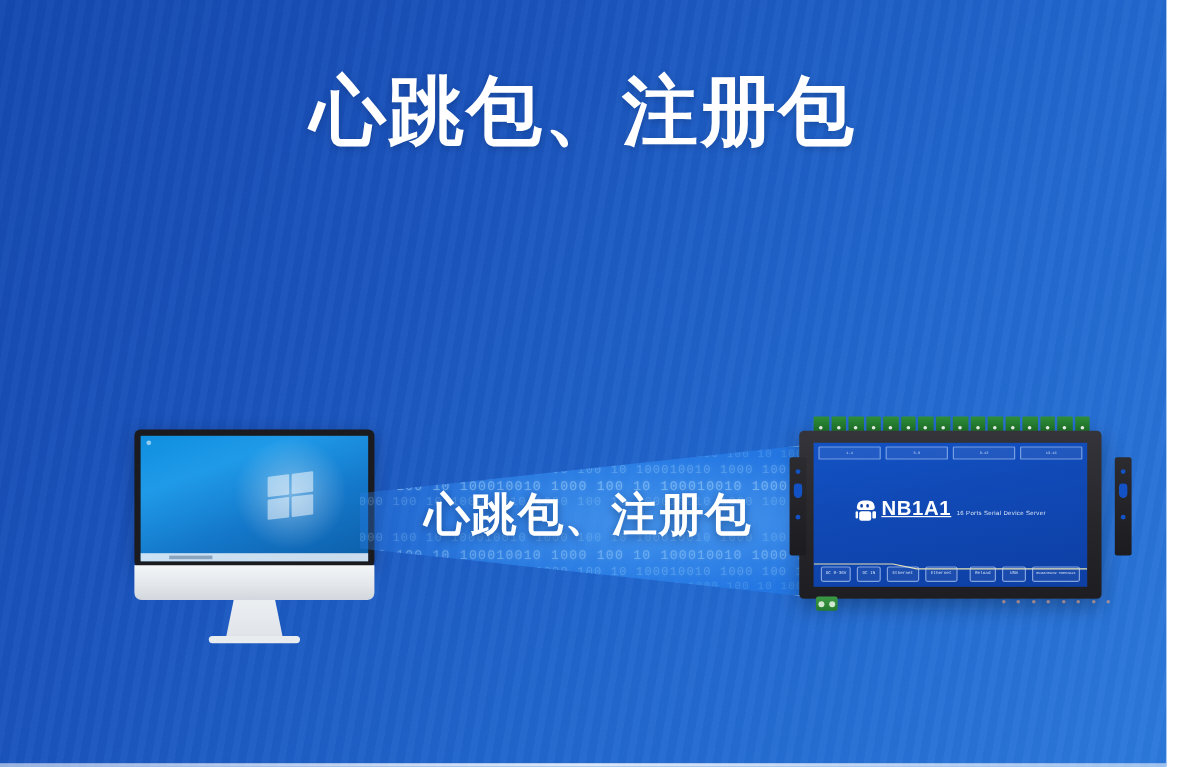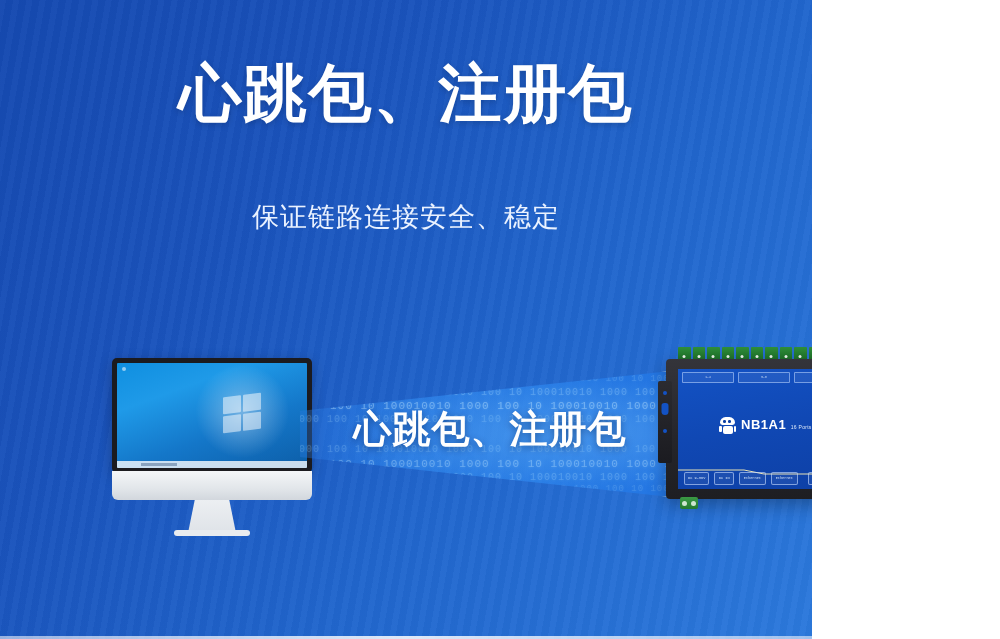--- a/index.html
+++ b/index.html
@@ -1,20 +1,20 @@
 <!DOCTYPE html>
 <html><head>
 <meta charset="utf-8">
 <style>
   html,body{margin:0;padding:0;background:#fff;}
   body{font-family:"Liberation Sans","DejaVu Sans",sans-serif;}
 
   #stage{
     position:relative;
-    width:812px;height:639px;
+    width:972px;height:639px;
     overflow:hidden;
     background:linear-gradient(128deg,#1549b0 0%,#1a53bc 32%,#2166cd 62%,#2c79dc 100%);
   }
 
   
   #sheen{
     position:absolute;inset:0;
     background:repeating-linear-gradient(100deg,
       rgba(255,255,255,.022) 0px,
       rgba(255,255,255,.022) 6px,
@@ -196,21 +196,21 @@
   .robot .eye{position:absolute;top:3px;width:2.5px;height:2.5px;border-radius:50%;background:#0d3fa4;}
   .robot .eye.l{left:4px;} .robot .eye.r{left:9px;}
   .robot .body{
     position:absolute;left:3.5px;top:8.5px;width:10px;height:8px;
     background:#ffffff;border-radius:2px;
   }
   .robot .arm{position:absolute;top:9px;width:2.5px;height:6px;background:#ffffff;border-radius:1px;}
   .robot .arm.l{left:0;} .robot .arm.r{right:0;}
   .brand-txt{display:block;}
   .brand-name{
-    color:#ffffff;font-size:13px;font-weight:bold;letter-spacing:.5px;line-height:1;
+    color:#ffffff;font-size:17px;font-weight:bold;letter-spacing:.5px;line-height:1;text-decoration:underline;
   }
   .brand-rule{
     height:1px;background:rgba(255,255,255,.75);margin:2px 0 2px 0;width:100%;
   }
   .brand-sub{
     color:rgba(240,247,255,.92);font-size:5px;letter-spacing:.3px;line-height:1;white-space:nowrap;
   }
 
   .dev-stripe{
     position:absolute;left:0;right:0;top:100px;height:2px;
@@ -276,21 +276,20 @@
 </head>
 <body>
 
 <div id="stage">
 
   <div id="sheen"></div>
 
   <div class="title">心跳包、注册包</div>
 
   <div class="subtitle">
-    <div>保证链路连接安全、稳定</div>
   </div>
 
   <div id="monitor">
     <div class="mon-frame">
       <div class="mon-screen">
         <span class="mon-dot"></span>
         <div class="win-logo">
           <i></i>
           <i></i>
           <i></i>

